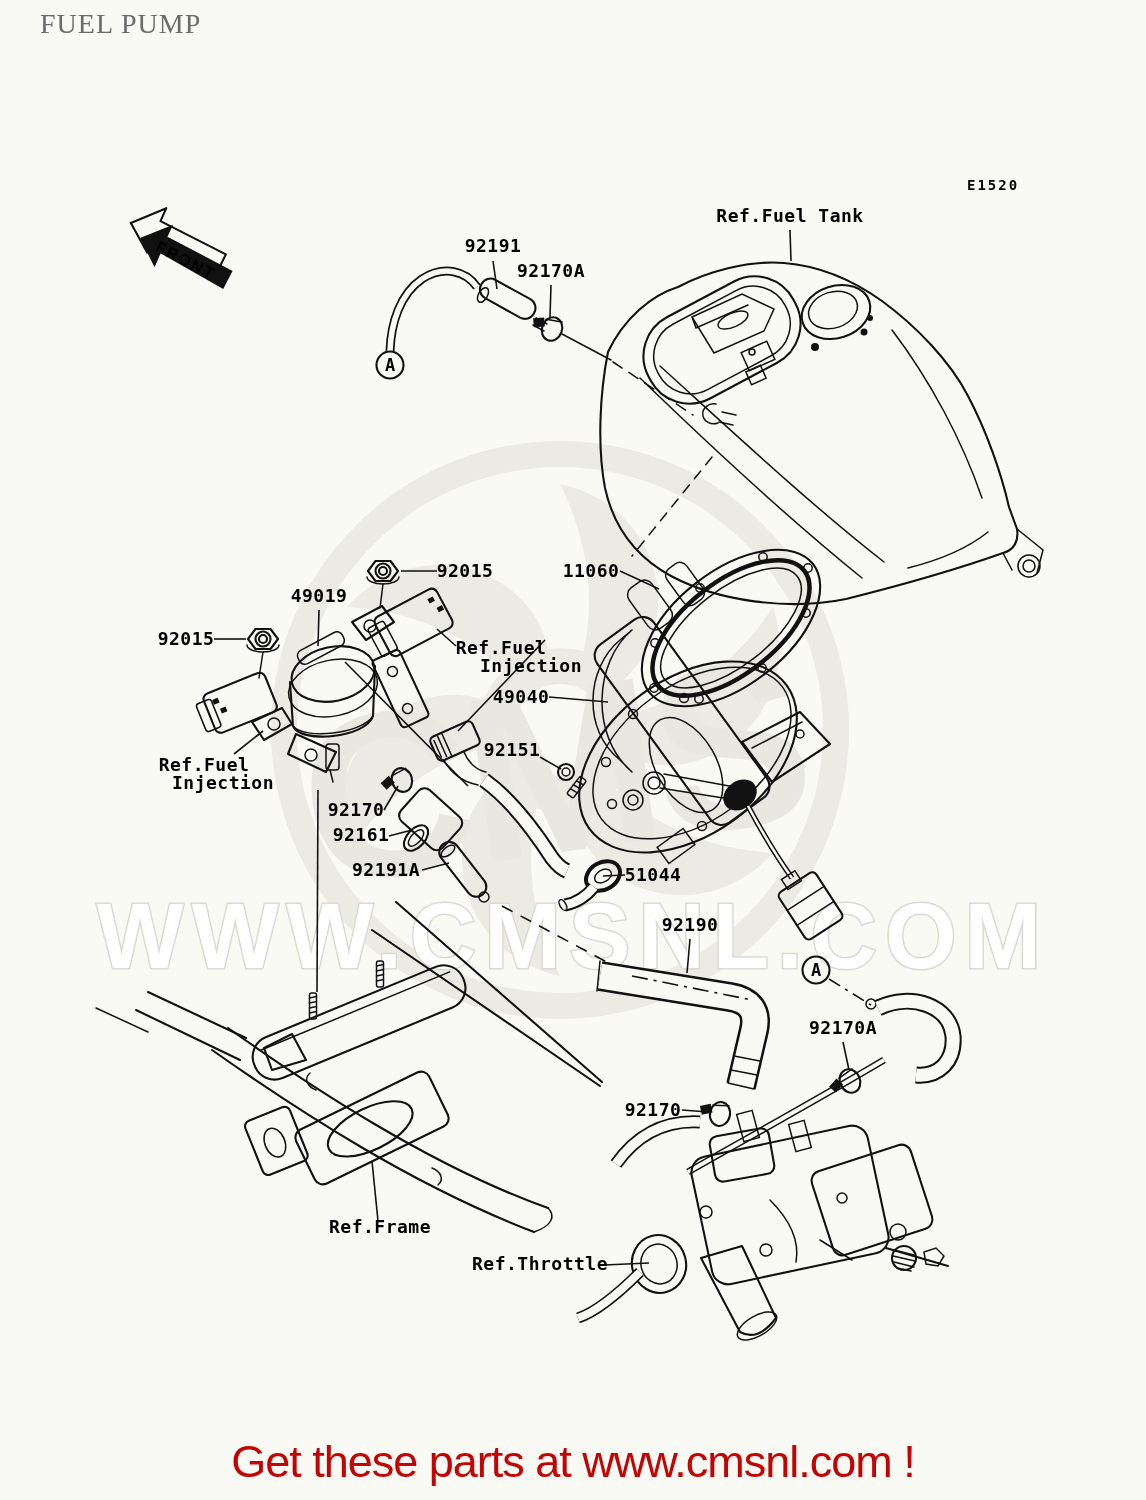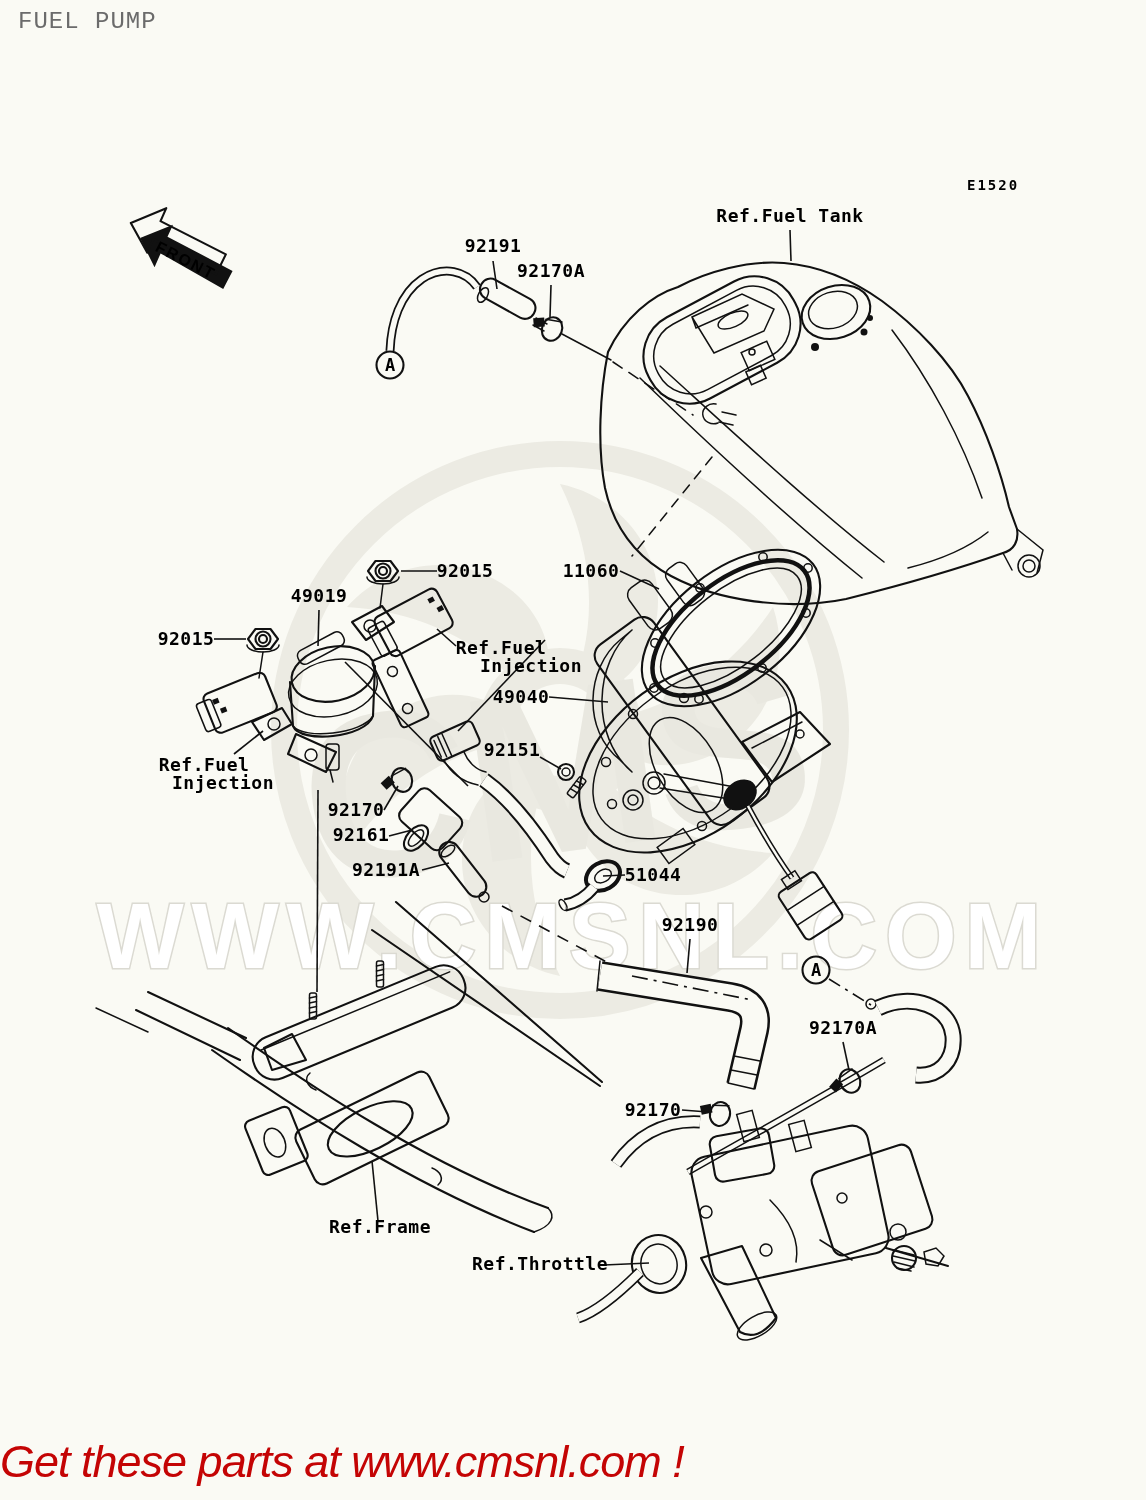--- a/index.html
+++ b/index.html
@@ -2,25 +2,25 @@
 <html style="--bg: #fafaf4; --line: #111111; --title: #6b6b6b; --red: #c40404; --wm: #ecebe3; --wmstroke: #dbdad2;"><head>
 <meta charset="utf-8">
 <style>
   :root{
     --bg:#fafaf4; --line:#111111; --title:#6b6b6b; --red:#c40404;
     --wm:#ecebe3; --wm2:#e9e8e0; --wmstroke:#dbdad2;
   }
   html,body{margin:0;padding:0;}
   body{width:1146px;height:1500px;background:var(--bg);position:relative;overflow:hidden;
        font-family:"Liberation Sans",sans-serif;}
-  .page-title{position:absolute;left:18px;top:8px;font-size:24px;color:var(--title);
-       letter-spacing:1px;font-family:Liberation Mono, monospace;}
-  .banner{position:absolute;left:0;width:1146px;top:1436px;text-align:left;
+  .page-title{position:absolute;left:40px;top:8px;font-size:28px;color:var(--title);
+       letter-spacing:1px;font-family:Liberation Serif, serif;}
+  .banner{position:absolute;left:0;width:1146px;top:1436px;text-align:center;
        font-size:45px;color:var(--red);font-family:"Liberation Sans",sans-serif;
-       letter-spacing:-1px;font-style:italic;}
+       letter-spacing:-1px;}
   svg{position:absolute;left:0;top:0;}
   .ln{stroke:var(--line);stroke-width:2.1;fill:none;stroke-linecap:round;stroke-linejoin:round;}
   .lnt{stroke:var(--line);stroke-width:1.5;fill:none;stroke-linecap:round;}
   .lnk{stroke:var(--line);stroke-width:1.6;fill:none;}
   .fillk{fill:var(--line);stroke:none;}
   .hoseO{stroke:var(--line);fill:none;stroke-linecap:butt;}
   .hoseI{stroke:var(--bg);fill:none;stroke-linecap:butt;}
   .lbl{font-family:"DejaVu Sans Mono","Liberation Mono",monospace;font-weight:bold;
        font-size:18px;fill:#000;letter-spacing:0.5px;}
   .lbl-small{font-family:"DejaVu Sans Mono","Liberation Mono",monospace;font-weight:bold;

